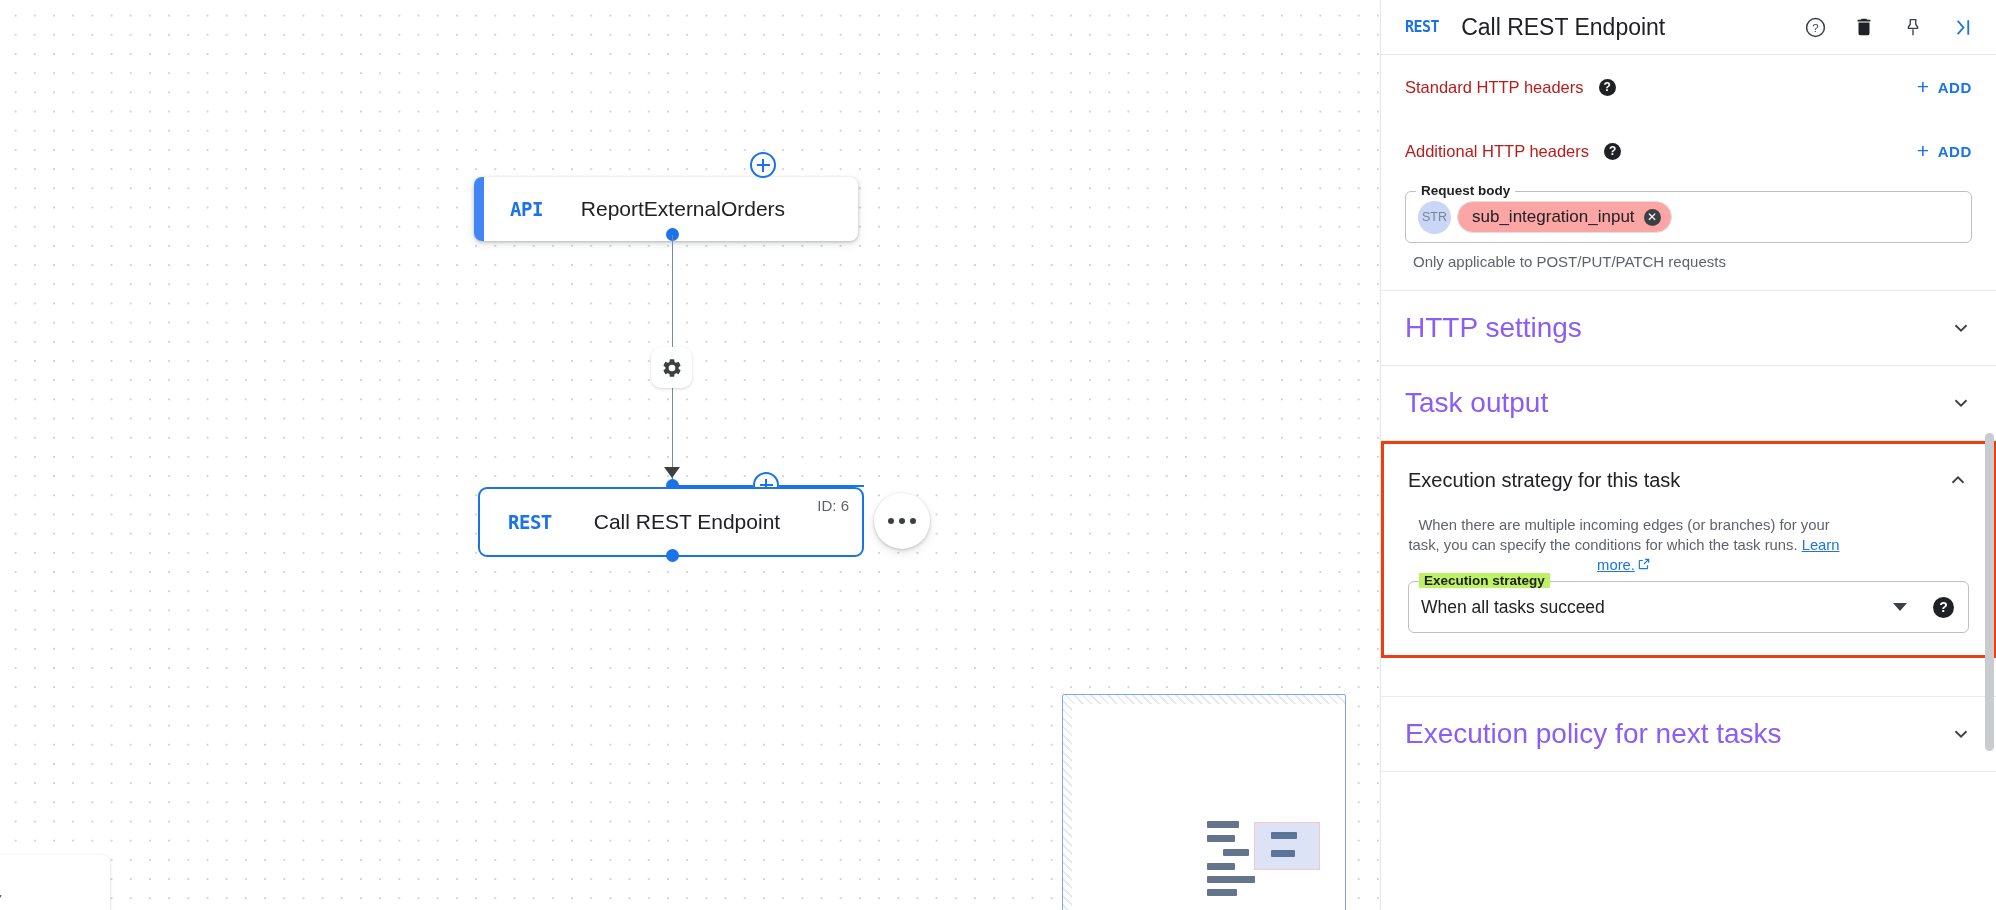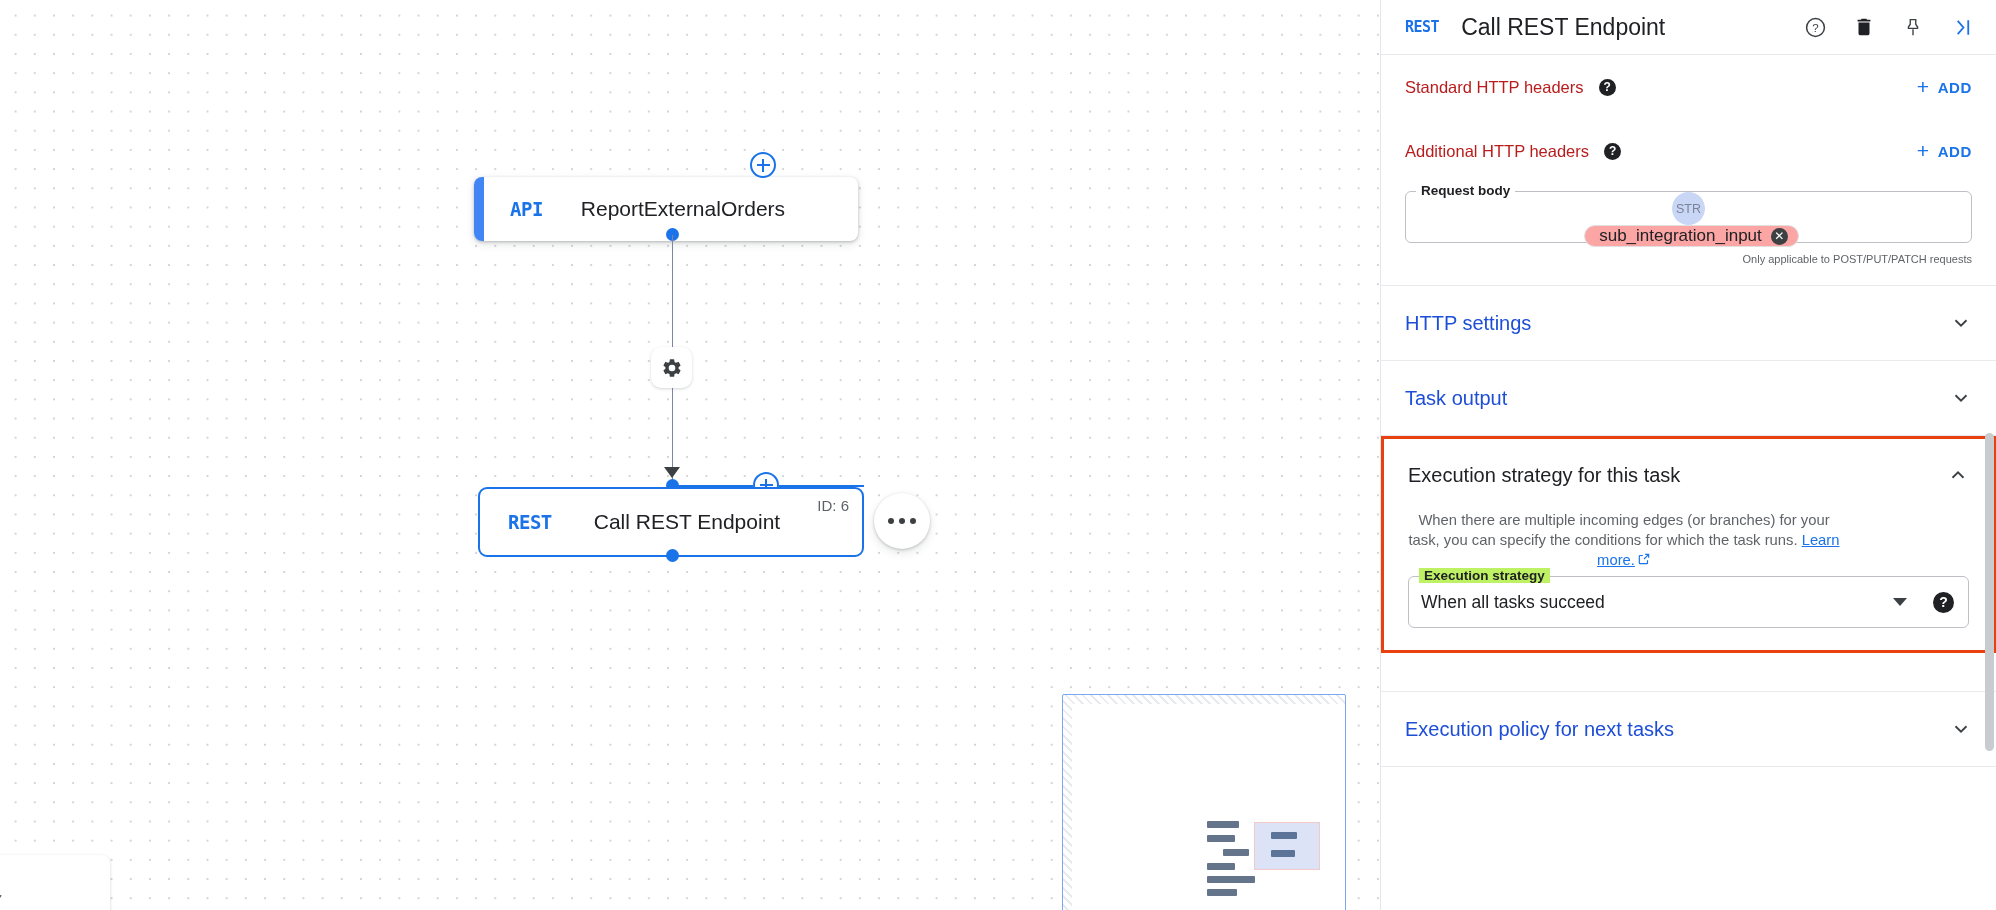--- a/index.html
+++ b/index.html
@@ -206,22 +206,21 @@
   .addbtn .pl { font-size: 21px; font-weight: 400; line-height: 14px; }
 
   
   .field {
     position: relative;
     margin: 8px 24px 0 24px;
     border: 1px solid #bdc1c6;
     border-radius: 6px;
     height: 52px;
     display: flex; align-items: center;
-    padding: 0 12px;
-    flex-direction: column;
+    padding: 6px 12px;
   }
   .field > legend, .field .flabel {
     position: absolute; top: -9px; left: 10px;
     background: #fff; padding: 0 5px;
     font-size: 13.5px; color: #202124; font-weight: 700;
   }
   .str-chip {
     width: 33px; height: 33px; border-radius: 50%;
     background: #c9d6f5; color: #7b8497;
     font-size: 12.5px; font-weight: 400;
@@ -238,30 +237,30 @@
     font-size: 17px; color: #202124;
   }
   .x-circle {
     width: 17px; height: 17px; border-radius: 50%;
     background: #3c4043; color: #fff;
     font-size: 12px; line-height: 17px; text-align: center;
     font-family: "Liberation Sans", sans-serif;
   }
   .helper {
     margin: 10px 24px 0 32px;
-    font-size: 11px; color: #5f6368; text-align: right;
+    font-size: 15px; color: #5f6368;
   }
 
   .divider { height: 1px; background: #e8eaed; margin: 20px 0 0 0; }
 
   .section {
     padding: 0 24px; height: 74px;
     display: flex; align-items: center;
   }
-  .section h3 { font-size: 20px; color: #1d4ed8; font-weight: 500; flex: 1; }
+  .section h3 { font-size: 28px; color: #8b5cf6; font-weight: 500; flex: 1; }
   .chev { width: 22px; height: 22px; color: #3c4043; }
 
   .strat-box {
     margin: 0;
     border: 3px solid #e8410f;
     position: relative;
     background: #fff;
   }
   .strat-inner { padding: 0 24px 22px 24px; }
   .strat-inner .head {

